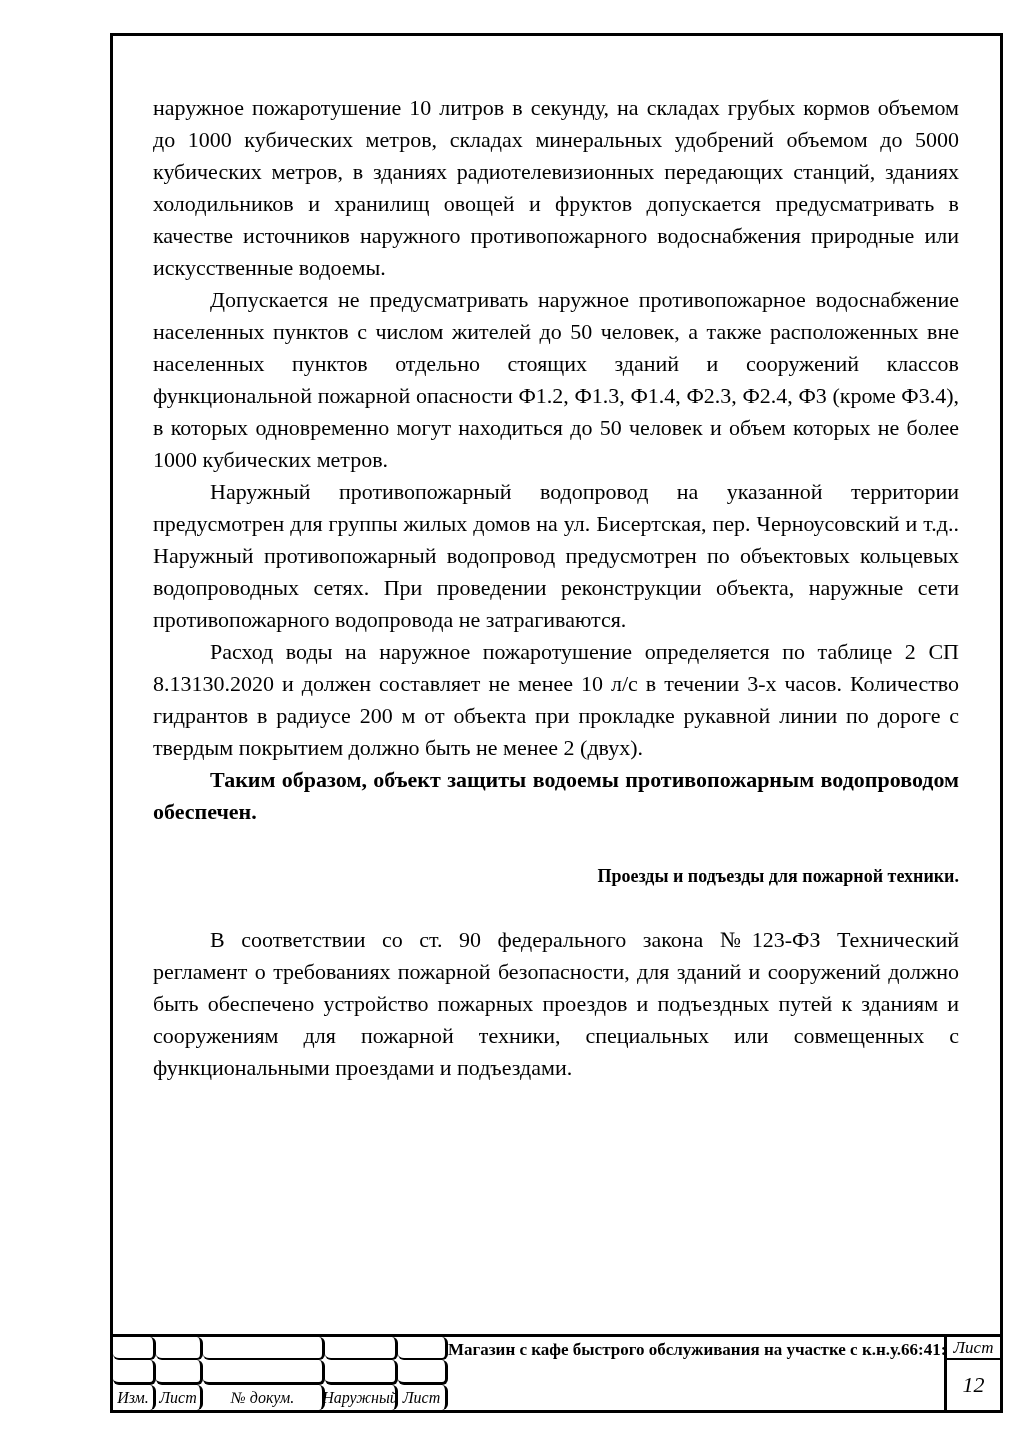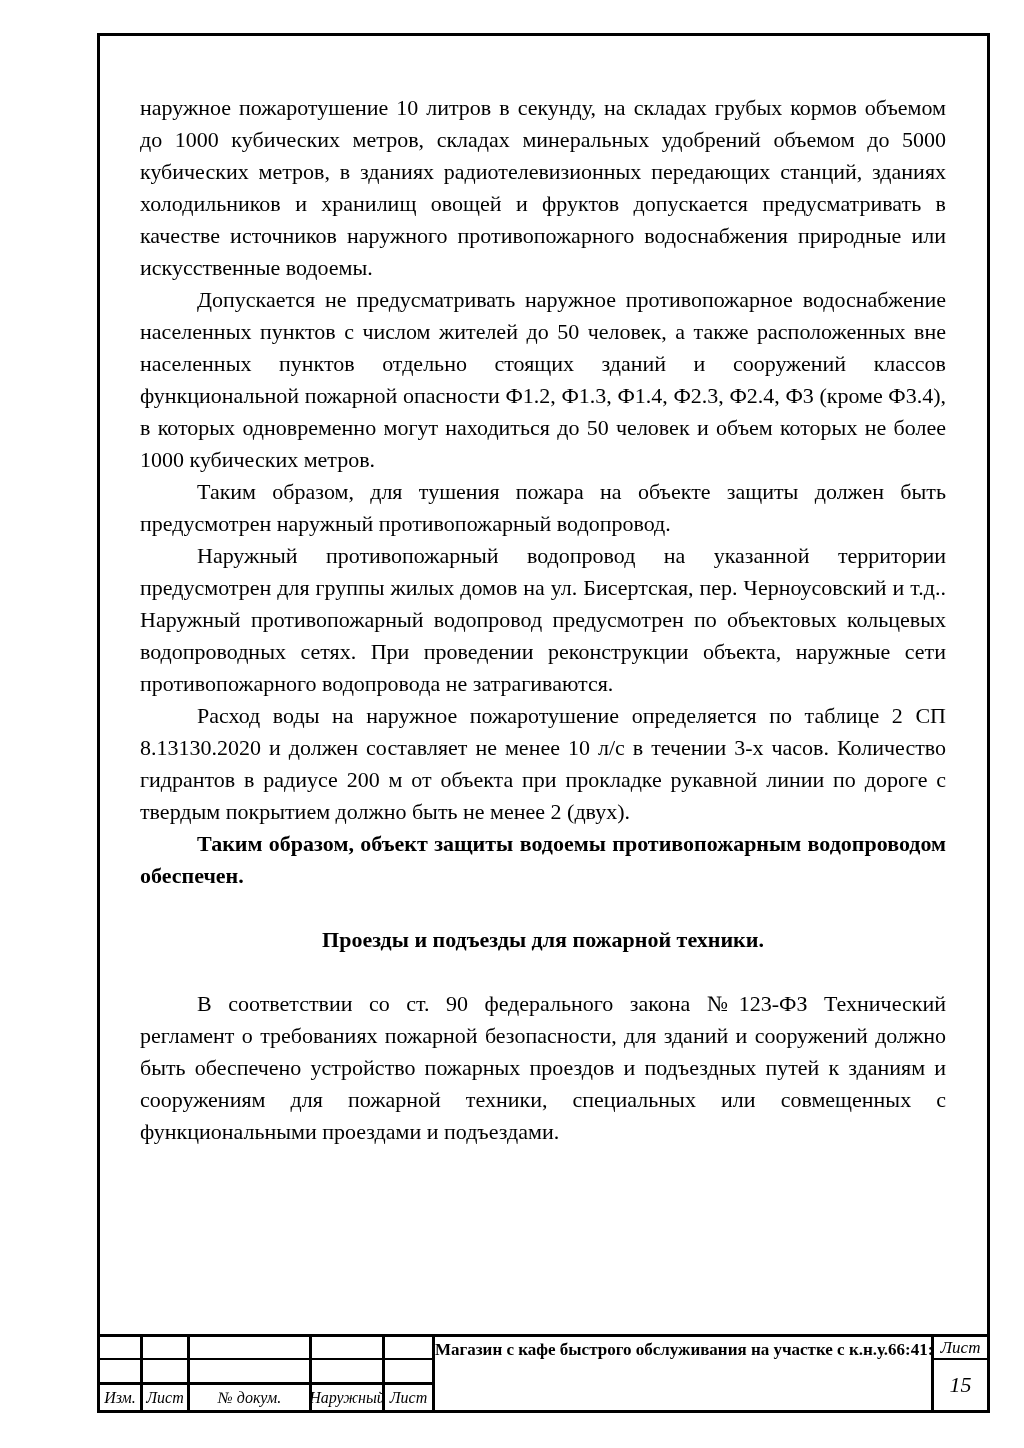--- a/index.html
+++ b/index.html
@@ -5,40 +5,40 @@
   * { margin: 0; padding: 0; box-sizing: border-box; }
   html, body { background: #ffffff; }
   body {
     width: 1024px; height: 1448px;
     position: relative;
     font-family: "Liberation Serif", "DejaVu Serif", serif;
     color: #000000;
   }
   .frame {
     position: absolute;
-    left: 97px; top: 33px;
+    left: 110px; top: 33px;
     width: 893px; height: 1380px;
     border: 3px solid #000000;
     background: #ffffff;
   }
   .doc-body {
     position: absolute;
     left: 40px; right: 41px; top: 56px;
     font-size: 22px;
     line-height: 32px;
     text-align: justify;
   }
   .para { text-indent: 57px; }
   .para.first { text-indent: 0; }
   .para.bold { font-weight: bold; }
   .heading {
-    font-size: 22px;
+    font-size: 18px;
     line-height: 32px;
     font-weight: bold;
-    text-align: center;
+    text-align: right;
     text-indent: 0;
     margin: 32px 0 32px 0;
   }
   
   .title-block {
     position: absolute;
     left: 0; right: 0; bottom: 0;
     height: 76px;
     border-top: 3px solid #000000;
     display: flex;
@@ -46,20 +46,21 @@
   }
   .tb-left {
     width: 335px;
     display: grid;
     grid-template-columns: 43px 47px 122px 73px 50px;
     grid-template-rows: 23px 25px 25px;
   }
   .tb-cell {
     border-right: 3px solid #000000;
     overflow: hidden;
+    border-radius: 6px;
   }
   .tb-cell.r1 { border-bottom: 2px solid #000000; }
   .tb-cell.r2 { border-bottom: 3px solid #000000; }
   .tb-cell.label {
     display: flex; align-items: center; justify-content: center;
     font-style: italic;
     font-size: 16px;
     white-space: nowrap;
   }
   .tb-doc {
@@ -92,21 +93,20 @@
   }
 </style>
 </head>
 <body>
 
 <div class="frame">
 
   <div class="doc-body">
     <p class="para first">наружное пожаротушение 10 литров в секунду, на складах грубых кормов объемом до 1000 кубических метров, складах минеральных удобрений объемом до 5000 кубических метров, в зданиях радиотелевизионных передающих станций, зданиях холодильников и хранилищ овощей и фруктов допускается предусматривать в качестве источников наружного противопожарного водоснабжения природные или искусственные водоемы.</p>
     <p class="para">Допускается не предусматривать наружное противопожарное водоснабжение населенных пунктов с числом жителей до 50 человек, а также расположенных вне населенных пунктов отдельно стоящих зданий и сооружений классов функциональной пожарной опасности Ф1.2, Ф1.3, Ф1.4, Ф2.3, Ф2.4, Ф3 (кроме Ф3.4), в которых одновременно могут находиться до 50 человек и объем которых не более 1000 кубических метров.</p>
-    <p class="para">Таким образом, для тушения пожара на объекте защиты должен быть предусмотрен наружный противопожарный водопровод.</p>
     <p class="para">Наружный противопожарный водопровод на указанной территории предусмотрен для группы жилых домов на ул. Бисертская, пер. Черноусовский и т.д.. Наружный противопожарный водопровод предусмотрен по объектовых кольцевых водопроводных сетях. При проведении реконструкции объекта, наружные сети противопожарного водопровода не затрагиваются.</p>
     <p class="para">Расход воды на наружное пожаротушение определяется по таблице 2 СП 8.13130.2020 и должен составляет не менее 10 л/с в течении 3-х часов. Количество гидрантов в радиусе 200 м от объекта при прокладке рукавной линии по дороге с твердым покрытием должно быть не менее 2 (двух).</p>
     <p class="para bold">Таким образом, объект защиты водоемы противопожарным водопроводом обеспечен.</p>
     <h2 class="heading">Проезды и подъезды для пожарной техники.</h2>
     <p class="para">В соответствии со ст. 90 федерального закона №123-ФЗ Технический регламент о требованиях пожарной безопасности, для зданий и сооружений должно быть обеспечено устройство пожарных проездов и подъездных путей к зданиям и сооружениям для пожарной техники, специальных или совмещенных с функциональными проездами и подъездами.</p>
   </div>
 
   <div class="title-block">
 
     <div class="tb-left">
@@ -126,17 +126,17 @@
       <div class="tb-cell label">Лист</div>
       <div class="tb-cell label">№ докум.</div>
       <div class="tb-cell label">Наружный</div>
       <div class="tb-cell label">Лист</div>
     </div>
 
     <div class="tb-doc">Магазин с кафе быстрого обслуживания на участке с к.н.у.66:41:0506009:74 д.126/2</div>
 
     <div class="tb-sheet">
       <div class="tb-sheet-label">Лист</div>
-      <div class="tb-sheet-number">15</div>
+      <div class="tb-sheet-number">12</div>
     </div>
 
   </div>
 </div>
 
 </body></html>

